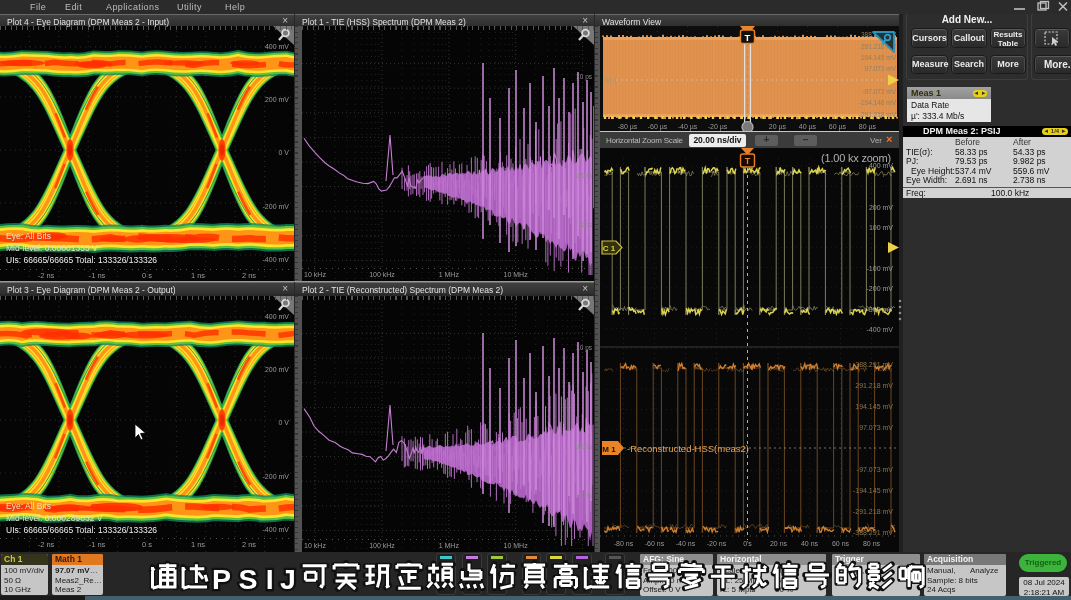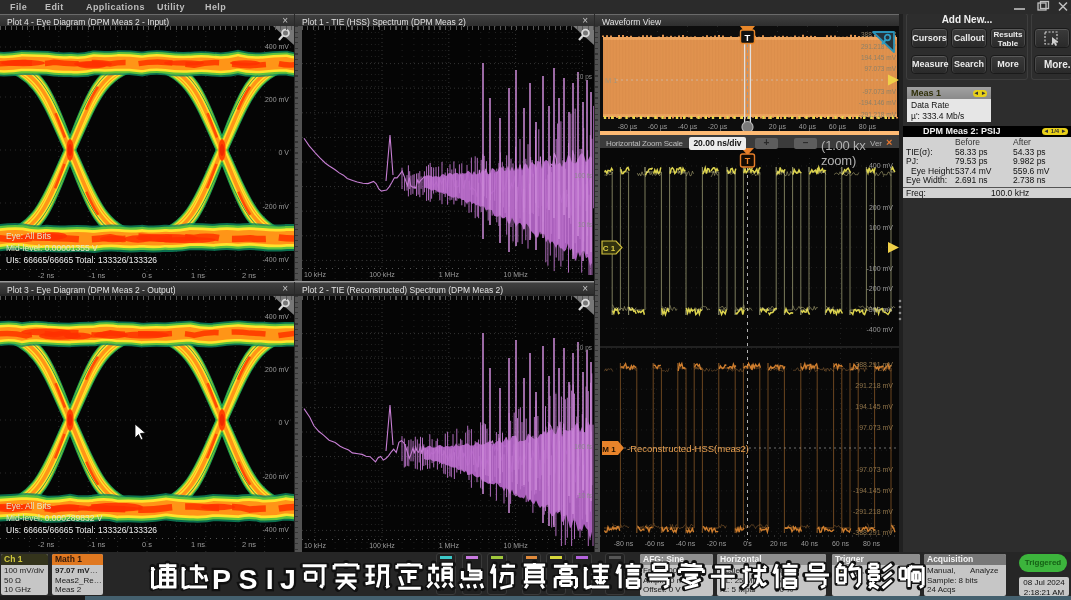--- a/index.html
+++ b/index.html
@@ -1,19 +1,19 @@
 <!DOCTYPE html>
 <html><head><meta charset="utf-8"><style>
 * { margin:0; padding:0; box-sizing:border-box; }
 html,body { width:1071px; height:600px; overflow:hidden; background:#282828;
   font-family:"Liberation Sans", sans-serif; }
 .abs { position:absolute; }
 #stage { position:relative; width:1071px; height:600px; }
 #menubar { position:absolute; left:0; top:0; width:1071px; height:14px; background:#2b2b2b; z-index:5;}
-#menubar span { position:absolute; top:2px; font-size:9px; font-weight:bold; color:#bdbdbd; letter-spacing:0.4px;}
+#menubar span { position:absolute; top:2px; font-size:9px; font-weight:normal; color:#bdbdbd; letter-spacing:0.4px;margin-left:20px;}
 .phdr { position:absolute; height:12px; background:linear-gradient(#404040,#2e2e2e); z-index:4;
   border-top:1px solid #6a6a6a; }
 .phdr .t { position:absolute; left:7px; top:1.5px; font-size:8.5px; color:#e3e3e3; white-space:nowrap;}
 .phdr .x { position:absolute; right:6px; top:0px; font-size:10px; color:#c4c4c4; }
 .ruler { position:absolute; width:7px; background:#525252; z-index:3;
   background-image:linear-gradient(90deg,rgba(82,82,82,0) 0 3.5px,#525252 3.5px),
   repeating-linear-gradient(to bottom,#353535 0,#353535 1px,transparent 1px,transparent 5.5px);}
 .tickrow { position:absolute; height:4px; z-index:3;
   background-image:repeating-linear-gradient(to right,#555 0,#555 1px,transparent 1px,transparent 5.5px);}
 .plot { position:absolute; background:#050505; overflow:hidden; }
@@ -260,26 +260,26 @@
         <text x="57.5" y="103" font-size="7" fill="#9a9a9a" text-anchor="middle">-60 µs</text>
         <text x="87.5" y="103" font-size="7" fill="#9a9a9a" text-anchor="middle">-40 µs</text>
         <text x="117.5" y="103" font-size="7" fill="#9a9a9a" text-anchor="middle">-20 µs</text>
         <text x="177.5" y="103" font-size="7" fill="#9a9a9a" text-anchor="middle">20 µs</text>
         <text x="207.5" y="103" font-size="7" fill="#9a9a9a" text-anchor="middle">40 µs</text>
         <text x="237.5" y="103" font-size="7" fill="#9a9a9a" text-anchor="middle">60 µs</text>
         <text x="267.5" y="103" font-size="7" fill="#9a9a9a" text-anchor="middle">80 µs</text>
       </svg>
     </div>
     <div class="ruler" style="left:595px;top:26px;height:526px;width:5px"></div>
-    <div class="abs" style="left:600px;top:131px;width:299px;height:17px;background:#3b3b3b;border-top:4px solid #fdba74;z-index:4">
+    <div class="abs" style="left:600px;top:131px;width:299px;height:17px;background:#3b3b3b;border-top:1px solid #fdba74;z-index:4">
 <span class="abs" style="left:6px;top:3.5px;font-size:8px;color:#bcbcbc;letter-spacing:-0.2px">Horizontal Zoom Scale</span>
 <span class="abs" style="left:89px;top:2px;width:57px;height:13px;background:#ececec;border-radius:2px;font-size:8.5px;font-weight:bold;color:#111;text-align:center;line-height:13px">20.00 ns/div</span>
 <span class="abs" style="left:155px;top:3px;width:23px;height:11px;background:#5d5d5d;border-radius:2px;color:#2a2a2a;font-size:10px;font-weight:bold;text-align:center;line-height:10px">+</span>
 <span class="abs" style="left:194px;top:3px;width:23px;height:11px;background:#5d5d5d;border-radius:2px;color:#2a2a2a;font-size:10px;font-weight:bold;text-align:center;line-height:9px">–</span>
-<span class="abs" style="left:221px;top:3px;font-size:13px;color:#b0b0b0;letter-spacing:-0.2px">(1.00 kx zoom)</span>
+<span class="abs" style="left:221px;top:20px;font-size:11px;color:#b0b0b0;letter-spacing:-0.2px">(1.00 kx zoom)</span>
 <span class="abs" style="left:270px;top:3.5px;font-size:8px;color:#b0b0b0">Ver</span>
 <span class="abs" style="left:286px;top:1px;font-size:11px;color:#e87830;font-weight:bold">×</span>
 </div>
     <div class="plot" style="left:600px;top:148px;width:299px;height:404px;background:#080808">
       <svg width="299" height="404" viewBox="0 0 299 404" style="position:absolute;left:0;top:0">
         <path d="M23.5,10V392 M54.5,10V392 M85.5,10V392 M116.5,10V392 M178.5,10V392 M209.5,10V392 M240.5,10V392 M271.5,10V392 M6,18.0H293 M6,38.3H293 M6,58.6H293 M6,78.9H293 M6,99.2H293 M6,119.5H293 M6,139.8H293 M6,160.1H293 M6,180.4H293 M6,200.7H293 M6,221.0H293 M6,241.3H293 M6,261.6H293 M6,281.9H293 M6,302.2H293 M6,322.5H293 M6,342.8H293 M6,363.1H293 M6,383.4H293" stroke="#1f1f1f" stroke-width="1" fill="none" stroke-dasharray="1,4"></path>
         <path d="M0,199 H299" stroke="#3a3a3a" stroke-width="1.2" fill="none"></path>
         <path d="M147.5,20 V392" stroke="#cfcfcf" stroke-width="1" stroke-dasharray="3,4" opacity="0.85" fill="none"></path>
         <path d="M4,24 L12.2,24 L12.2,167L12.2,162 L20.4,162 L20.4,19L20.4,24 L28.6,24 L28.6,167L28.6,162 L36.8,162 L45.0,162 L45.0,19L45.0,24 L53.2,24 L61.4,24 L61.4,167L61.4,162 L69.6,162 L69.6,19L69.6,24 L77.8,24 L86.0,24 L86.0,167L86.0,162 L94.2,162 L102.4,162 L102.4,19L102.4,24 L110.6,24 L118.8,24 L118.8,167L118.8,162 L127.0,162 L127.0,19L127.0,24 L135.2,24 L135.2,167L135.2,162 L143.4,162 L143.4,19L143.4,24 L151.6,24 L159.8,24 L159.8,167L159.8,162 L168.0,162 L176.2,162 L176.2,19L176.2,24 L184.4,24 L184.4,167L184.4,162 L192.6,162 L192.6,19L192.6,24 L200.8,24 L200.8,167L200.8,162 L209.0,162 L209.0,19L209.0,24 L217.2,24 L225.4,24 L225.4,167L225.4,162 L233.6,162 L241.8,162 L241.8,19L241.8,24 L250.0,24 L250.0,167L250.0,162 L258.2,162 L266.4,162 L266.4,19L266.4,24 L274.6,24 L274.6,167L274.6,162 L282.8,162 L291.0,162 L291.0,19L291.0,24 L295,24" stroke="#8f8f6a" stroke-width="0.9" fill="none" opacity="0.95"></path>
         <path d="M4.4,23.7 L5.6,22.9 L6.8,25.2 L8.0,22.3 L9.2,22.6 L10.4,23.1 L11.6,20.5 L12.8,22.6 M12.6,162.8 L13.8,165.4 L15.0,160.9 L16.2,162.2 L17.4,160.9 L18.6,165.5 L19.8,164.7 M20.8,21.1 L22.0,25.6 L23.2,25.5 L24.4,23.5 L25.6,23.2 L26.8,20.3 L28.0,19.4 L29.2,22.7 M29.0,159.2 L30.2,161.5 L31.4,161.8 L32.6,160.5 L33.8,163.3 L35.0,163.1 L36.2,165.7 M37.2,162.1 L38.4,164.4 L39.6,163.5 L40.8,164.5 L42.0,163.2 L43.2,162.1 L44.4,166.7 M45.4,27.2 L46.6,24.7 L47.8,23.8 L49.0,21.3 L50.2,20.8 L51.4,21.1 L52.6,19.7 M53.6,25.7 L54.8,21.9 L56.0,24.7 L57.2,21.8 L58.4,25.4 L59.6,24.7 L60.8,19.3 M61.8,160.1 L63.0,166.1 L64.2,163.3 L65.4,166.6 L66.6,162.8 L67.8,160.8 L69.0,164.3 M70.0,25.8 L71.2,21.0 L72.4,19.9 L73.6,21.4 L74.8,25.5 L76.0,24.2 L77.2,20.1 M78.2,22.4 L79.4,19.9 L80.6,19.7 L81.8,24.4 L83.0,20.4 L84.2,22.9 L85.4,22.2 M86.4,160.0 L87.6,165.0 L88.8,161.1 L90.0,164.4 L91.2,161.0 L92.4,163.0 L93.6,161.7 M94.6,160.5 L95.8,166.5 L97.0,165.4 L98.2,162.2 L99.4,166.0 L100.6,161.6 L101.8,162.8 M102.8,26.3 L104.0,23.4 L105.2,19.9 L106.4,25.6 L107.6,20.7 L108.8,21.0 L110.0,24.2 M111.0,22.9 L112.2,21.2 L113.4,19.8 L114.6,19.9 L115.8,23.0 L117.0,20.9 L118.2,23.1 M119.2,161.2 L120.4,163.2 L121.6,166.4 L122.8,163.4 L124.0,164.0 L125.2,165.8 L126.4,161.5 M127.4,21.8 L128.6,25.1 L129.8,24.5 L131.0,20.9 L132.2,20.5 L133.4,24.0 L134.6,25.3 L135.8,20.6 M135.6,164.9 L136.8,165.9 L138.0,164.2 L139.2,163.0 L140.4,161.0 L141.6,160.5 L142.8,166.5 L144.0,161.8 M143.8,25.3 L145.0,20.9 L146.2,24.6 L147.4,23.1 L148.6,21.2 L149.8,20.4 L151.0,23.9 L152.2,19.7 M152.0,22.3 L153.2,22.9 L154.4,24.8 L155.6,23.2 L156.8,21.1 L158.0,25.2 L159.2,20.6 L160.4,19.4 M160.2,160.5 L161.4,163.2 L162.6,160.7 L163.8,161.4 L165.0,162.7 L166.2,164.0 L167.4,161.1 L168.6,162.6 M168.4,164.5 L169.6,166.6 L170.8,164.5 L172.0,164.7 L173.2,164.0 L174.4,161.2 L175.6,160.5 L176.8,160.4 M176.6,26.6 L177.8,23.8 L179.0,25.5 L180.2,19.4 L181.4,23.4 L182.6,22.4 L183.8,24.0 L185.0,21.3 M184.8,165.2 L186.0,160.8 L187.2,163.8 L188.4,165.0 L189.6,166.1 L190.8,165.0 L192.0,164.8 L193.2,165.4 M193.0,26.7 L194.2,21.6 L195.4,23.7 L196.6,25.1 L197.8,24.9 L199.0,22.0 L200.2,24.4 L201.4,24.8 M201.2,162.5 L202.4,164.3 L203.6,162.7 L204.8,164.0 L206.0,164.2 L207.2,160.8 L208.4,164.4 L209.6,166.7 M209.4,26.4 L210.6,24.0 L211.8,21.8 L213.0,24.0 L214.2,23.0 L215.4,22.1 L216.6,24.7 L217.8,19.8 M217.6,25.6 L218.8,19.5 L220.0,23.1 L221.2,22.4 L222.4,20.8 L223.6,23.8 L224.8,22.5 L226.0,23.2 M225.8,164.7 L227.0,161.9 L228.2,160.4 L229.4,162.2 L230.6,164.6 L231.8,161.6 L233.0,161.4 L234.2,166.1 M234.0,163.0 L235.2,163.1 L236.4,166.0 L237.6,162.4 L238.8,164.6 L240.0,161.6 L241.2,163.1 L242.4,165.5 M242.2,26.7 L243.4,24.9 L244.6,21.8 L245.8,23.0 L247.0,21.3 L248.2,20.2 L249.4,22.5 L250.6,24.7 M250.4,164.2 L251.6,164.9 L252.8,166.4 L254.0,162.1 L255.2,161.4 L256.4,163.2 L257.6,162.1 L258.8,161.7 M258.6,161.4 L259.8,164.3 L261.0,163.5 L262.2,162.3 L263.4,165.7 L264.6,166.6 L265.8,163.2 L267.0,160.8 M266.8,21.0 L268.0,24.9 L269.2,19.6 L270.4,23.8 L271.6,23.0 L272.8,21.3 L274.0,24.4 L275.2,19.4 M275.0,159.7 L276.2,163.2 L277.4,160.5 L278.6,165.6 L279.8,161.8 L281.0,161.2 L282.2,160.6 L283.4,164.3 M283.2,161.7 L284.4,164.3 L285.6,164.5 L286.8,165.5 L288.0,166.4 L289.2,164.7 L290.4,161.6 L291.6,163.3 M291.4,21.9 L292.6,19.4 L293.8,22.3 L295.0,23.9" stroke="#ddd44e" stroke-width="1.5" fill="none"></path>

